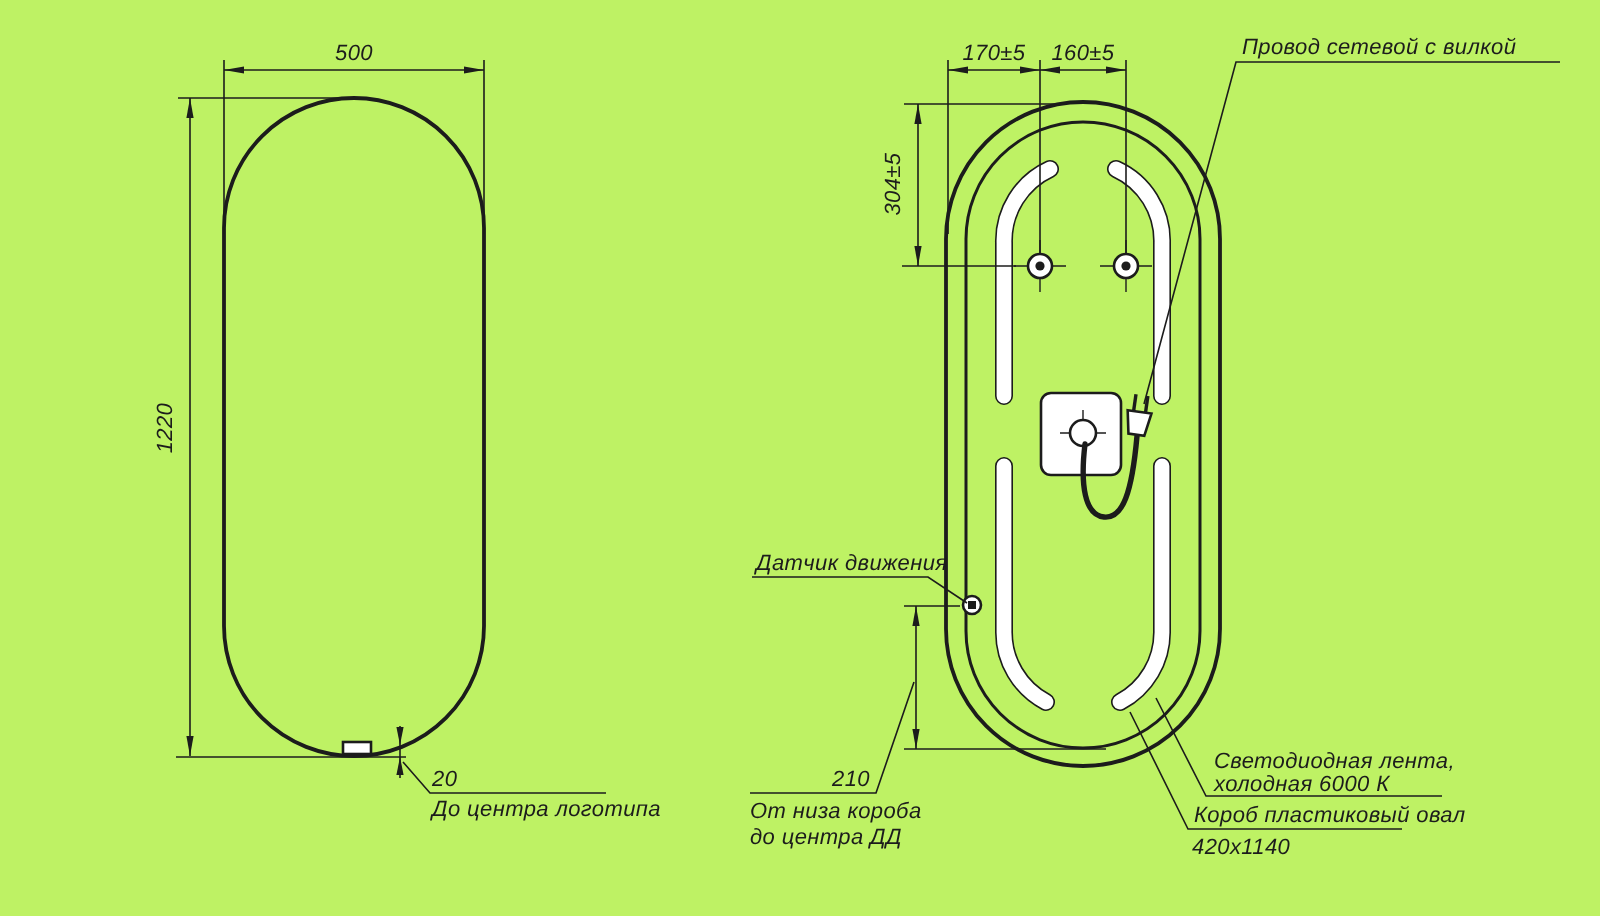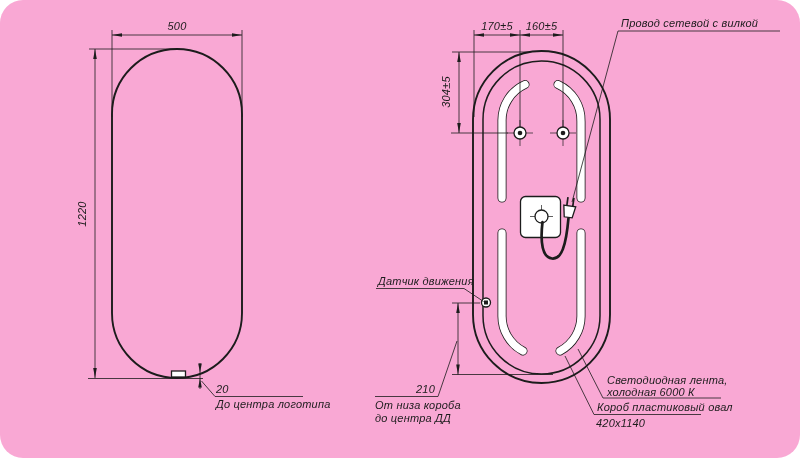--- a/index.html
+++ b/index.html
@@ -7,22 +7,21 @@
     padding: 0;
     background: #ffffff;
     width: 800px;
     height: 458px;
     overflow: hidden;
   }
   #stage {
     position: relative;
     width: 800px;
     height: 458px;
-    background: #f9a8d4;
-    border-radius: 23px;
+    background: #bef264;
   }
   svg { display: block; }
   
   .outline   { stroke: #1c1c1c; stroke-width: 1.9; fill: none; }
   .outline2  { stroke: #1c1c1c; stroke-width: 1.5; fill: none; }
   .medline   { stroke: #1c1c1c; stroke-width: 1.3; fill: none; }
   .thin      { stroke: #1c1c1c; stroke-width: 0.8; fill: none; }
   .hair      { stroke: #1c1c1c; stroke-width: 0.7; fill: none; }
   .slot-out  { stroke: #1c1c1c; stroke-width: 9;   fill: none; stroke-linecap: round; }
   .slot-in   { stroke: #ffffff; stroke-width: 7.4; fill: none; stroke-linecap: round; }

